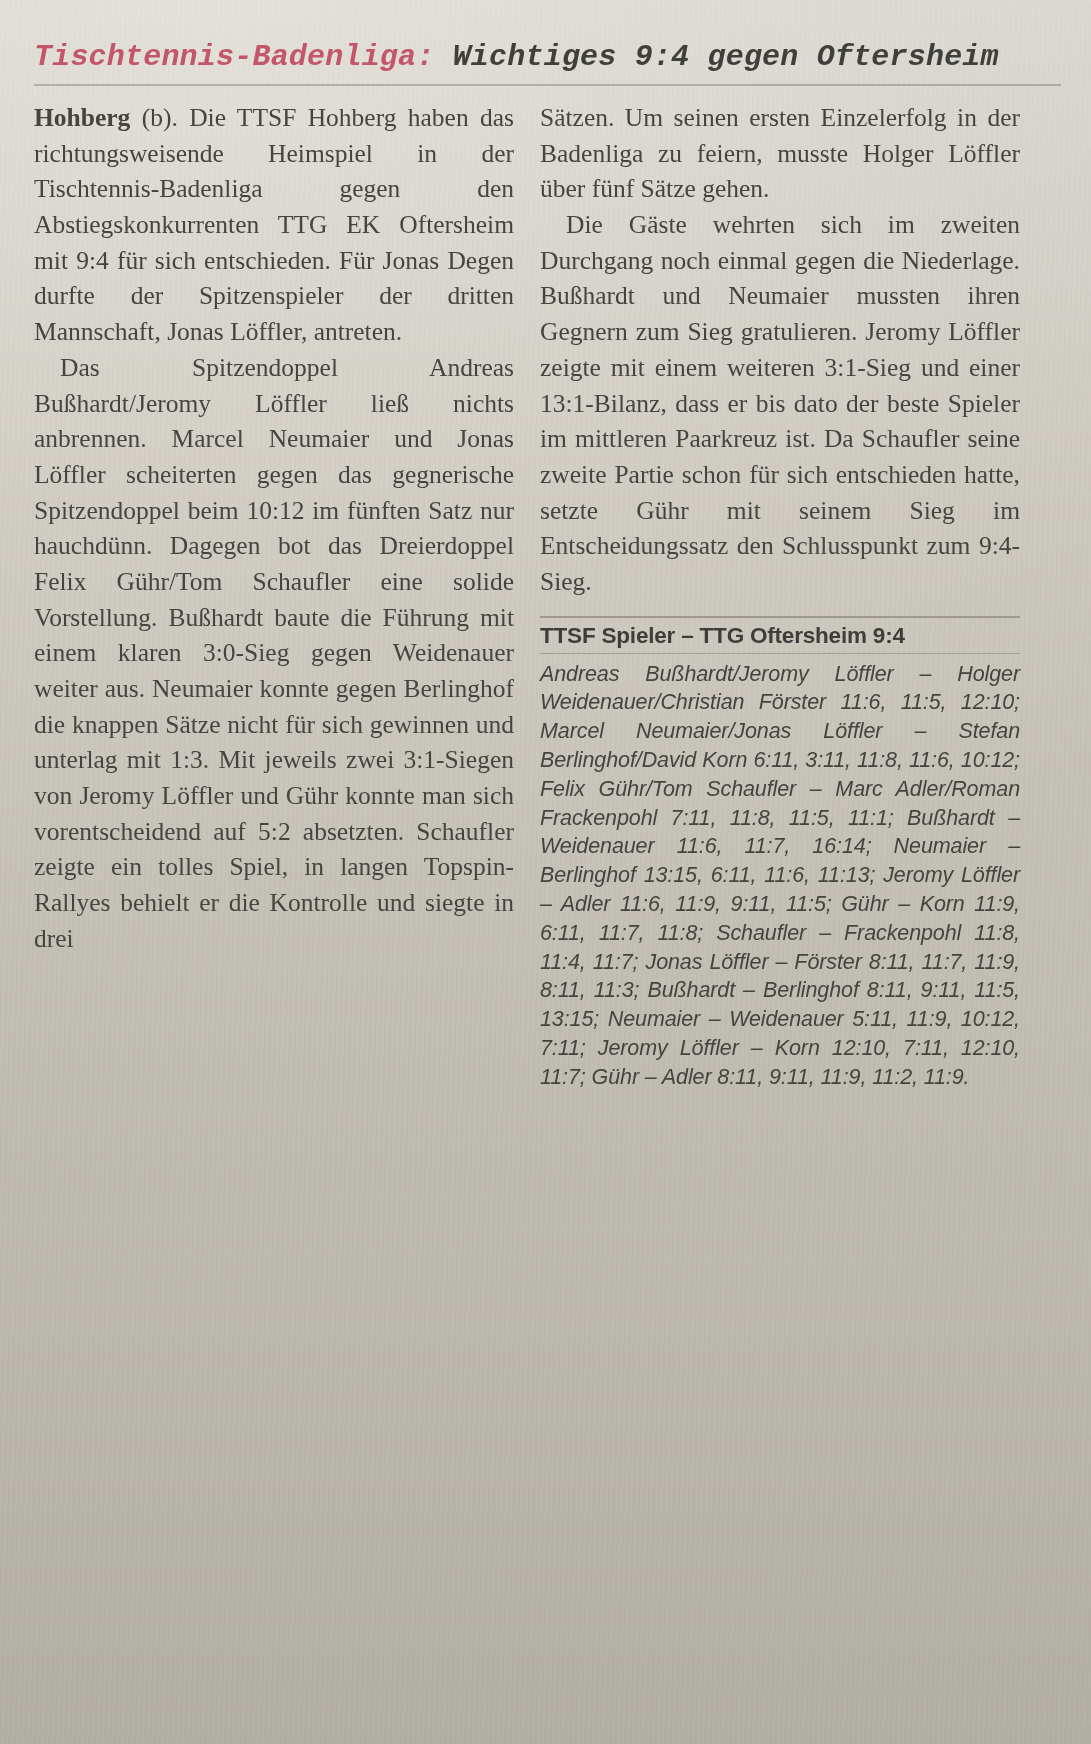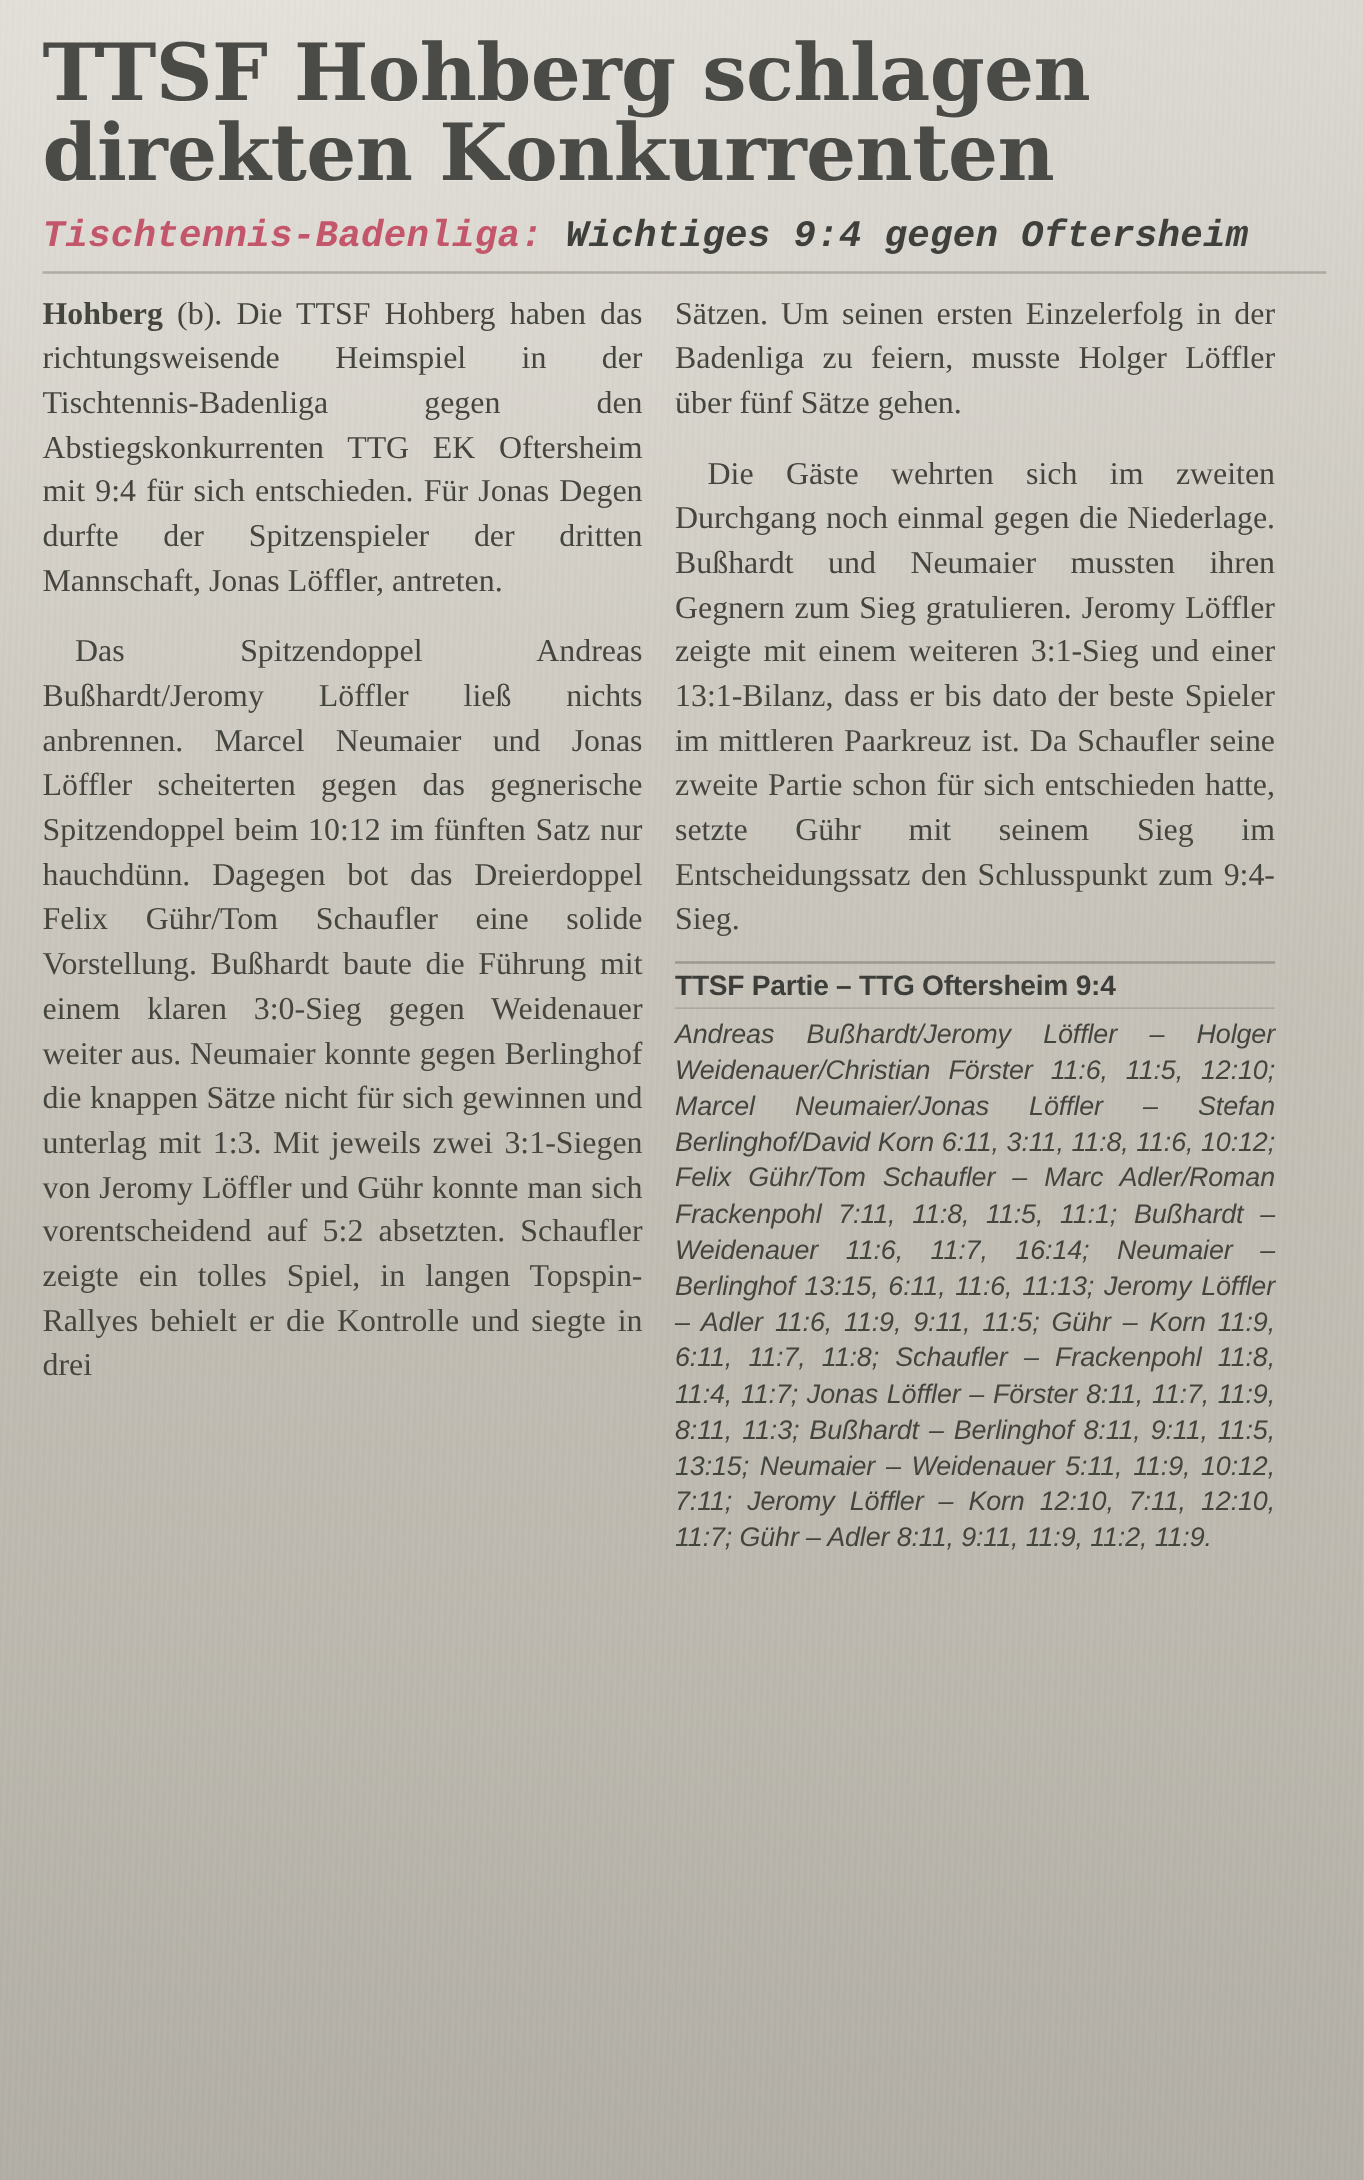--- a/index.html
+++ b/index.html
@@ -79,21 +79,20 @@
     margin: 0;
     font-size: 25.5px;
     line-height: 1.40;
     text-align: justify;
     text-justify: inter-word;
     hyphens: manual;
     color: #45453f;
   }
   .col p + p {
     text-indent: 26px;
-    margin-top: 21px;
   }
   .col p .lead {
     font-weight: 700;
   }
   .result-block {
     margin-top: 16px;
   }
   .result-rule-top {
     height: 2px;
     background: #8e8a82;
@@ -123,24 +122,20 @@
     font-style: italic;
   }
 </style>
 </head>
 <body>
 
 <div class="paper"></div>
 
 <div class="page">
 
-  <h1 class="headline">
-    <span>TTSF Hohberg schlagen</span>
-    <span class="headline-line2">direkten Konkurrenten</span>
-  </h1>
 
   <div class="subhead">
     <span class="kicker">Tischtennis-Badenliga:</span>
     <span class="kicker-rest">Wichtiges 9:4 gegen Oftersheim</span>
   </div>
 
   <div class="rule"></div>
 
   <div class="columns">
 
@@ -148,20 +143,20 @@
       <p><span class="lead">Hohberg</span><span> (b). Die TTSF Hohberg haben das richtungsweisende Heimspiel in der Tischtennis-Badenliga gegen den Abstiegskonkurrenten TTG EK Oftersheim mit 9:4 für sich entschieden. Für Jonas Degen durfte der Spitzenspieler der dritten Mannschaft, Jonas Löffler, antreten.</span></p>
       <p>Das Spitzendoppel Andreas Bußhardt/Jeromy Löffler ließ nichts anbrennen. Marcel Neumaier und Jonas Löffler scheiterten gegen das gegnerische Spitzendoppel beim 10:12 im fünften Satz nur hauchdünn. Dagegen bot das Dreierdoppel Felix Gühr/Tom Schaufler eine solide Vorstellung. Bußhardt baute die Führung mit einem klaren 3:0-Sieg gegen Weidenauer weiter aus. Neumaier konnte gegen Berlinghof die knappen Sätze nicht für sich gewinnen und unterlag mit 1:3. Mit jeweils zwei 3:1-Siegen von Jeromy Löffler und Gühr konnte man sich vorentscheidend auf 5:2 absetzten. Schaufler zeigte ein tolles Spiel, in langen Topspin-Rallyes behielt er die Kontrolle und siegte in drei</p>
     </div>
 
     <div class="col">
       <p>Sätzen. Um seinen ersten Einzelerfolg in der Badenliga zu feiern, musste Holger Löffler über fünf Sätze gehen.</p>
       <p>Die Gäste wehrten sich im zweiten Durchgang noch einmal gegen die Niederlage. Bußhardt und Neumaier mussten ihren Gegnern zum Sieg gratulieren. Jeromy Löffler zeigte mit einem weiteren 3:1-Sieg und einer 13:1-Bilanz, dass er bis dato der beste Spieler im mittleren Paarkreuz ist. Da Schaufler seine zweite Partie schon für sich entschieden hatte, setzte Gühr mit seinem Sieg im Entscheidungssatz den Schlusspunkt zum 9:4-Sieg.</p>
 
       <div class="result-block">
         <div class="result-rule-top"></div>
-        <div class="result-title">TTSF Partie – TTG Oftersheim 9:4</div>
+        <div class="result-title">TTSF Spieler – TTG Oftersheim 9:4</div>
         <div class="result-rule-bottom"></div>
         <div class="result-body">Andreas Bußhardt/Jeromy Löffler – Holger Weidenauer/Christian Förster 11:6, 11:5, 12:10; Marcel Neumaier/Jonas Löffler – Stefan Berlinghof/David Korn 6:11, 3:11, 11:8, 11:6, 10:12; Felix Gühr/Tom Schaufler – Marc Adler/Roman Frackenpohl 7:11, 11:8, 11:5, 11:1; Bußhardt – Weidenauer 11:6, 11:7, 16:14; Neumaier – Berlinghof 13:15, 6:11, 11:6, 11:13; Jeromy Löffler – Adler 11:6, 11:9, 9:11, 11:5; Gühr – Korn 11:9, 6:11, 11:7, 11:8; Schaufler – Frackenpohl 11:8, 11:4, 11:7; Jonas Löffler – Förster 8:11, 11:7, 11:9, 8:11, 11:3; Bußhardt – Berlinghof 8:11, 9:11, 11:5, 13:15; Neumaier – Weidenauer 5:11, 11:9, 10:12, 7:11; Jeromy Löffler – Korn 12:10, 7:11, 12:10, 11:7; Gühr – Adler 8:11, 9:11, 11:9, 11:2, 11:9.</div>
       </div>
     </div>
 
   </div>
 </div>
 
 </body></html>

